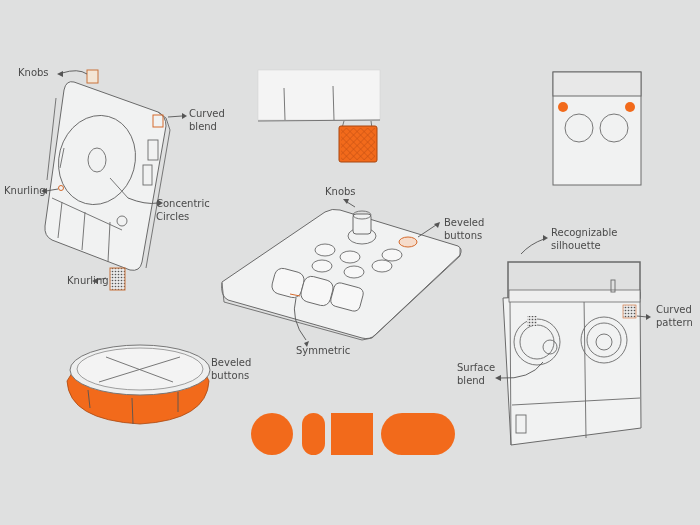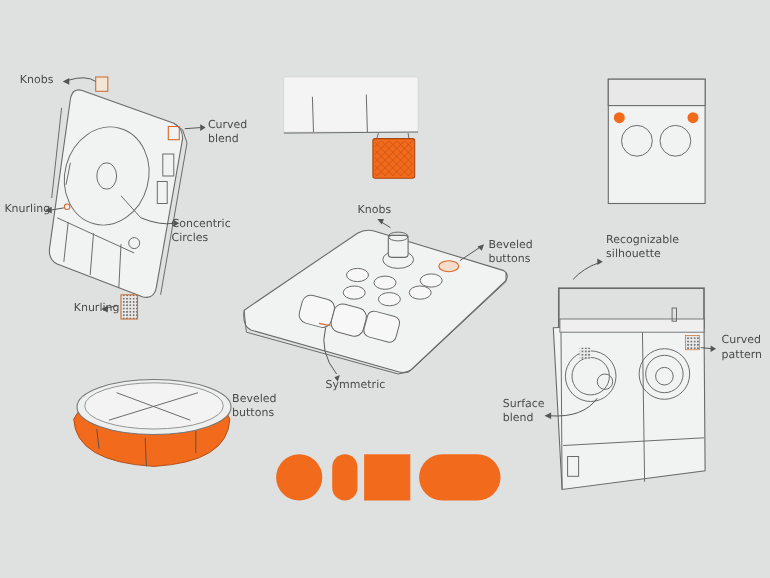--- a/index.html
+++ b/index.html
@@ -146,20 +146,20 @@
 <div class="lbl" style="left:189px;top:107px">Curved
 blend</div>
 <div class="lbl" style="left:4px;top:184px">Knurling</div>
 <div class="lbl" style="left:156px;top:197px">Concentric
 Circles</div>
 <div class="lbl" style="left:67px;top:274px">Knurling</div>
 <div class="lbl" style="left:325px;top:185px">Knobs</div>
 <div class="lbl" style="left:444px;top:216px">Beveled
 buttons</div>
 <div class="lbl" style="left:296px;top:344px">Symmetric</div>
-<div class="lbl" style="left:551px;top:212px">Recognizable
+<div class="lbl" style="left:551px;top:226px">Recognizable
 silhouette</div>
 <div class="lbl" style="left:656px;top:303px">Curved
 pattern</div>
 <div class="lbl" style="left:457px;top:361px">Surface
 blend</div>
 <div class="lbl" style="left:211px;top:356px">Beveled
 buttons</div>
 
 </body></html>

